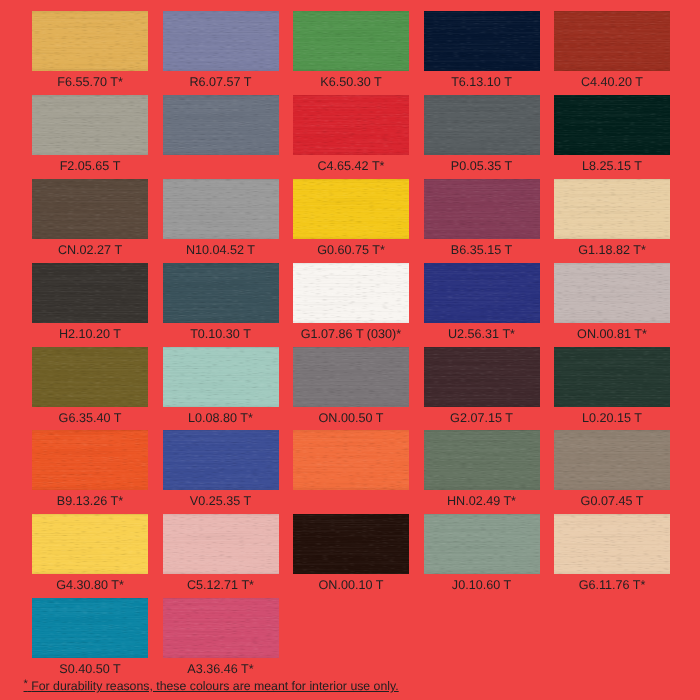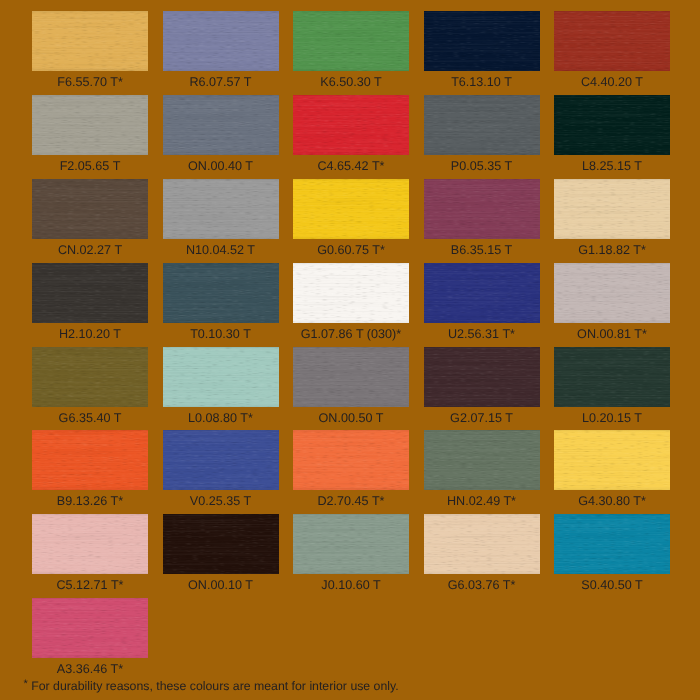--- a/index.html
+++ b/index.html
@@ -1,35 +1,35 @@
 <!DOCTYPE html>
 <html><head>
 <meta charset="utf-8">
 <title>Colour swatch chart</title>
 <style>
 html,body{margin:0;padding:0;}
 body{width:700px;height:700px;background:#ffffff;font-family:"Liberation Sans",sans-serif;-webkit-font-smoothing:antialiased;text-rendering:geometricPrecision;}
-.page{position:relative;width:700px;height:700px;overflow:hidden;background:#a16207;}
+.page{position:relative;width:700px;height:700px;overflow:hidden;background:#ef4444;}
 .grid{position:absolute;left:32px;top:11px;width:638px;display:grid;grid-template-columns:repeat(5,116px);column-gap:14.5px;row-gap:0;}
 .cell{height:83.9px;}
 .chip{position:relative;width:116px;height:60px;overflow:hidden;}
 .chip::after{content:"";position:absolute;left:0;right:0;top:0;bottom:0;pointer-events:none;background:linear-gradient(to bottom,rgba(0,0,0,.075) 0,rgba(0,0,0,.02) 1.5px,rgba(0,0,0,0) 3px,rgba(0,0,0,0) 94%,rgba(0,0,0,.05) 100%);}
 .tx{position:absolute;left:-4px;top:-4px;right:-4px;bottom:-4px;pointer-events:none;}
 .dd0{filter:url(#dd0);opacity:.10;}.dl0{filter:url(#dl0);opacity:.075;}.sd0{filter:url(#sd0);opacity:.055;}.sl0{filter:url(#sl0);opacity:.055;}
 .dd1{filter:url(#dd1);opacity:.10;}.dl1{filter:url(#dl1);opacity:.075;}.sd1{filter:url(#sd1);opacity:.055;}.sl1{filter:url(#sl1);opacity:.055;}
 .dd2{filter:url(#dd2);opacity:.10;}.dl2{filter:url(#dl2);opacity:.075;}.sd2{filter:url(#sd2);opacity:.055;}.sl2{filter:url(#sl2);opacity:.055;}
 .dd3{filter:url(#dd3);opacity:.10;}.dl3{filter:url(#dl3);opacity:.075;}.sd3{filter:url(#sd3);opacity:.055;}.sl3{filter:url(#sl3);opacity:.055;}
 .dd4{filter:url(#dd4);opacity:.10;}.dl4{filter:url(#dl4);opacity:.075;}.sd4{filter:url(#sd4);opacity:.055;}.sl4{filter:url(#sl4);opacity:.055;}
 .dd5{filter:url(#dd5);opacity:.10;}.dl5{filter:url(#dl5);opacity:.075;}.sd5{filter:url(#sd5);opacity:.055;}.sl5{filter:url(#sl5);opacity:.055;}
 .dd6{filter:url(#dd6);opacity:.10;}.dl6{filter:url(#dl6);opacity:.075;}.sd6{filter:url(#sd6);opacity:.055;}.sl6{filter:url(#sl6);opacity:.055;}
 .dd7{filter:url(#dd7);opacity:.10;}.dl7{filter:url(#dl7);opacity:.075;}.sd7{filter:url(#sd7);opacity:.055;}.sl7{filter:url(#sl7);opacity:.055;}
 .dd8{filter:url(#dd8);opacity:.10;}.dl8{filter:url(#dl8);opacity:.075;}.sd8{filter:url(#sd8);opacity:.055;}.sl8{filter:url(#sl8);opacity:.055;}
 .dd9{filter:url(#dd9);opacity:.10;}.dl9{filter:url(#dl9);opacity:.075;}.sd9{filter:url(#sd9);opacity:.055;}.sl9{filter:url(#sl9);opacity:.055;}
 .lbl{height:24px;line-height:23px;text-align:center;font-size:12.6px;color:#242021;white-space:nowrap;}
-.footnote{position:absolute;left:23.5px;top:679px;font-size:12.3px;color:#242021;white-space:nowrap;}
+.footnote{position:absolute;left:23.5px;top:679px;font-size:12.3px;color:#242021;white-space:nowrap;text-decoration:underline;}
 .footnote .mk{position:relative;top:-3px;font-size:11px;}
 svg.defs{position:absolute;width:0;height:0;overflow:hidden;}
 </style>
 </head>
 <body>
 
 <svg class="defs" aria-hidden="true">
     <defs>
 <filter id="dd0" x="-8%" y="-10%" width="116%" height="120%">
         <feTurbulence type="fractalNoise" baseFrequency="0.15 1.0" numOctaves="2" seed="3" result="t"></feTurbulence>
@@ -290,21 +290,20 @@
    </div>
    <div class="lbl">F2.05.65 T</div>
   </div>
   <div class="cell">
    <div class="chip" style="background: rgb(106, 114, 128);">
     <span class="tx dd8"></span>
     <span class="tx dl8"></span>
     <span class="tx sd8"></span>
     <span class="tx sl8"></span>
    </div>
-   <div class="lbl">ON.00.40 T</div>
   </div>
   <div class="cell">
    <div class="chip" style="background: rgb(216, 36, 46);">
     <span class="tx dd9"></span>
     <span class="tx dl9"></span>
     <span class="tx sd9"></span>
     <span class="tx sl9"></span>
    </div>
    <div class="lbl">C4.65.42 T*</div>
   </div>
@@ -479,32 +478,40 @@
    </div>
    <div class="lbl">V0.25.35 T</div>
   </div>
   <div class="cell">
    <div class="chip" style="background: rgb(242, 109, 60);">
     <span class="tx dd0"></span>
     <span class="tx dl0"></span>
     <span class="tx sd0"></span>
     <span class="tx sl0"></span>
    </div>
-   <div class="lbl">D2.70.45 T*</div>
   </div>
   <div class="cell">
    <div class="chip" style="background: rgb(101, 116, 98);">
     <span class="tx dd1"></span>
     <span class="tx dl1"></span>
     <span class="tx sd1"></span>
     <span class="tx sl1"></span>
    </div>
    <div class="lbl">HN.02.49 T*</div>
   </div>
   <div class="cell">
+   <div class="chip" style="background: rgb(143, 128, 113);">
+    <span class="tx dd2"></span>
+    <span class="tx dl2"></span>
+    <span class="tx sd2"></span>
+    <span class="tx sl2"></span>
+   </div>
+   <div class="lbl">G0.07.45 T</div>
+  </div>
+  <div class="cell">
    <div class="chip" style="background: rgb(249, 209, 80);">
     <span class="tx dd3"></span>
     <span class="tx dl3"></span>
     <span class="tx sd3"></span>
     <span class="tx sl3"></span>
    </div>
    <div class="lbl">G4.30.80 T*</div>
   </div>
   <div class="cell">
    <div class="chip" style="background: rgb(232, 183, 178);">
@@ -533,21 +540,21 @@
    </div>
    <div class="lbl">J0.10.60 T</div>
   </div>
   <div class="cell">
    <div class="chip" style="background: rgb(233, 205, 174);">
     <span class="tx dd7"></span>
     <span class="tx dl7"></span>
     <span class="tx sd7"></span>
     <span class="tx sl7"></span>
    </div>
-   <div class="lbl">G6.03.76 T*</div>
+   <div class="lbl">G6.11.76 T*</div>
   </div>
   <div class="cell">
    <div class="chip" style="background: rgb(11, 133, 165);">
     <span class="tx dd8"></span>
     <span class="tx dl8"></span>
     <span class="tx sd8"></span>
     <span class="tx sl8"></span>
    </div>
    <div class="lbl">S0.40.50 T</div>
   </div>

